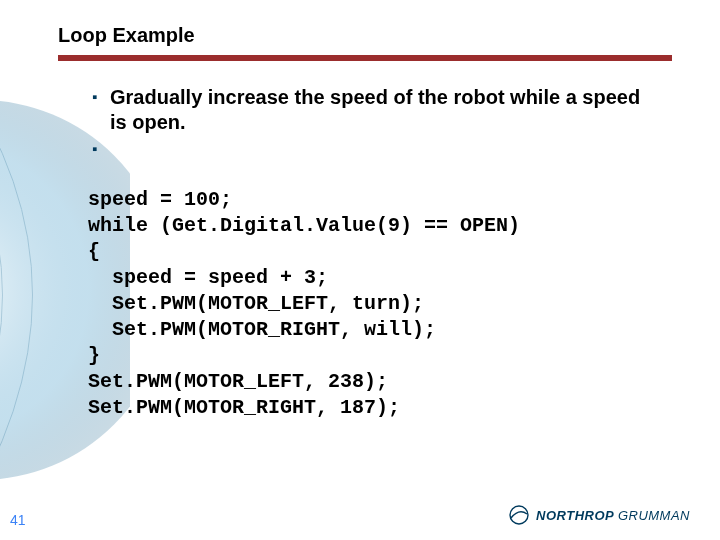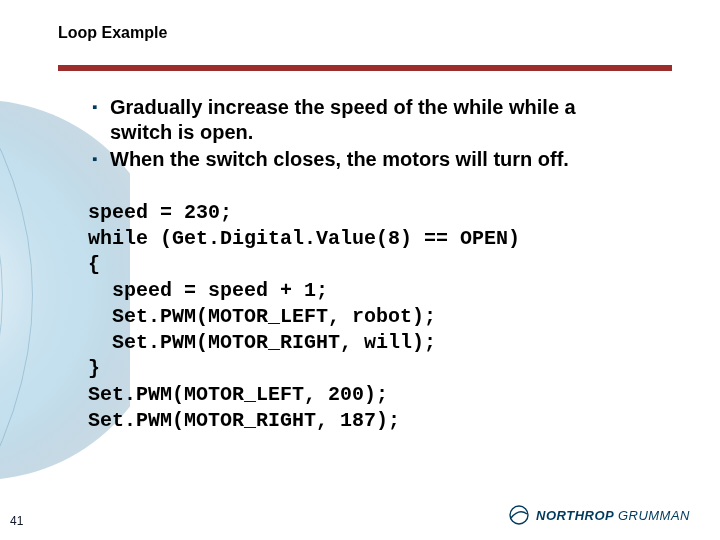--- a/index.html
+++ b/index.html
@@ -19,24 +19,24 @@
     height: 440px;
     pointer-events: none;
     z-index: 0;
   }
   .content {
     position: relative;
     z-index: 1;
     padding: 24px 48px 0 58px;
   }
   .title {
-    font-size: 16px;
+    font-size: 20px;
     font-weight: bold;
     color: #000;
-    padding-bottom: 23px;
+    padding-bottom: 8px;
   }
   .title-underline {
     width: 100%;
     height: 6px;
     background: linear-gradient(to bottom,
       #9b2d2d 0%, #9b2d2d 45%,
       #ffffff 45%, #ffffff 55%,
       #9b2d2d 55%, #9b2d2d 100%);
     margin-bottom: 24px;
   }
@@ -66,22 +66,22 @@
     font-size: 20px;
     font-weight: bold;
     color: #000;
     line-height: 1.3;
     white-space: pre;
   }
   .page-num {
     position: absolute;
     bottom: 12px;
     left: 10px;
-    font-size: 12px;
-    color: #0f172a;
+    font-size: 14px;
+    color: #3b82f6;
     font-family: Arial, sans-serif;
   }
   .logo {
     position: absolute;
     bottom: 14px;
     right: 30px;
     display: flex;
     align-items: center;
     gap: 6px;
   }
@@ -115,36 +115,35 @@
   </g>
 </svg>
 
 <div class="content">
   <div class="title">Loop Example</div>
   <div class="title-underline"></div>
 
   <div class="bullets">
     <div class="bullet">
       <span class="marker">▪</span>
-      <span>Gradually increase the speed of the while while a switch is open.</span>
+      <span>Gradually increase the speed of the robot while a speed is open.</span>
     </div>
     <div class="bullet">
       <span class="marker">▪</span>
-      <span>When the switch closes, the motors will turn off.</span>
     </div>
   </div>
 
-  <div class="code-block"><span>speed = 230;</span>
-<span>while (Get.Digital.Value(8) == OPEN)</span>
+  <div class="code-block"><span>speed = 100;</span>
+<span>while (Get.Digital.Value(9) == OPEN)</span>
 <span>{</span>
-<span>  speed = speed + 1;</span>
-<span>  Set.PWM(MOTOR_LEFT, robot);</span>
+<span>  speed = speed + 3;</span>
+<span>  Set.PWM(MOTOR_LEFT, turn);</span>
 <span>  Set.PWM(MOTOR_RIGHT, will);</span>
 <span>}</span>
-<span>Set.PWM(MOTOR_LEFT, 200);</span>
+<span>Set.PWM(MOTOR_LEFT, 238);</span>
 <span>Set.PWM(MOTOR_RIGHT, 187);</span></div>
 </div>
 
 <div class="page-num">41</div>
 
 <div class="logo">
   <svg width="22" height="22" viewBox="0 0 22 22">
     <circle cx="11" cy="11" r="9" fill="none" stroke="#003a5d" stroke-width="1.4"></circle>
     <path d="M 3 14 Q 11 4 19 10" fill="none" stroke="#003a5d" stroke-width="1.4"></path>
   </svg>

